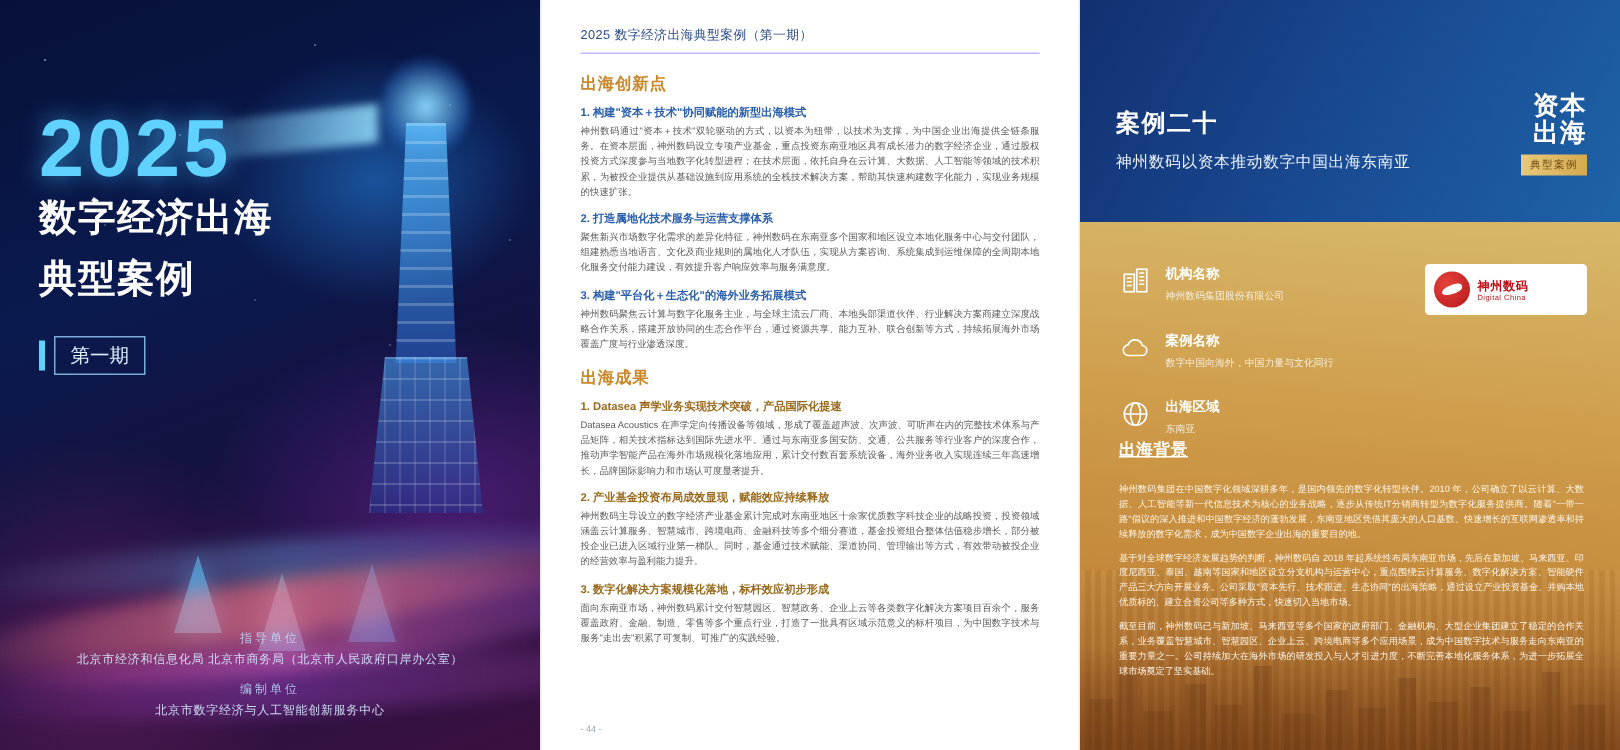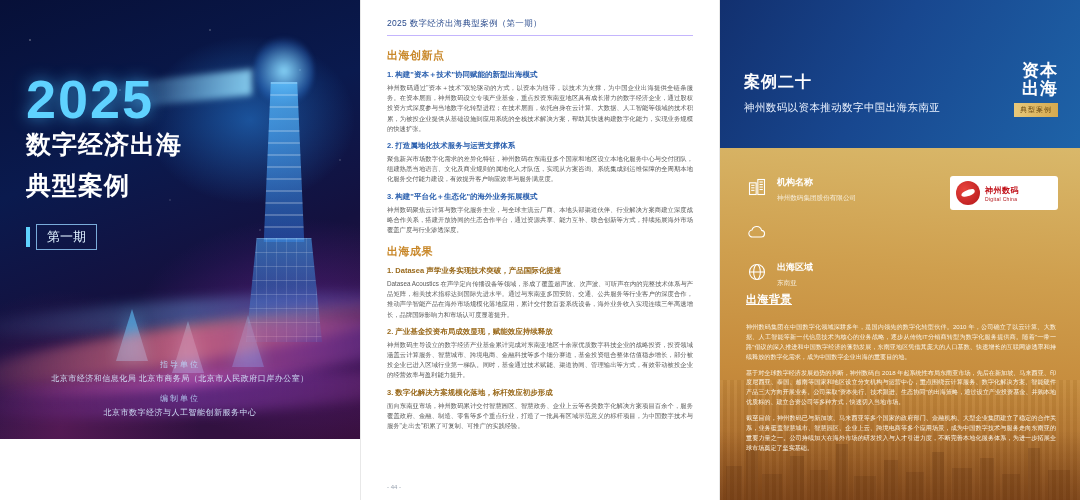--- a/index.html
+++ b/index.html
@@ -16,21 +16,21 @@
   .page {
     width: 1080px;
     height: 500px;
     display: flex;
     position: relative;
   }
 
   
   .cover {
     width: 360px;
-    height: 439px;
+    height: 500px;
     position: relative;
     overflow: hidden;
     background: #000000;
     flex: 0 0 360px;
   }
   .cover-bg {
     position: absolute;
     inset: 0;
     background:
       radial-gradient(ellipse 150px 120px at 250px 120px, rgba(40,130,220,0.55), rgba(6,14,50,0) 70%),
@@ -570,20 +570,24 @@
           <div class="val">神州数码集团股份有限公司</div>
         </div>
       </div>
 
       <div class="cp-row">
         <div class="cp-ico">
           <svg width="20" height="20" viewBox="0 0 24 24" fill="none" stroke="#ffffff" stroke-width="1.3">
             <path d="M7 18h10a4 4 0 0 0 .5-7.97A6 6 0 0 0 6 9.5 4.25 4.25 0 0 0 7 18z"></path>
           </svg>
         </div>
+        <div>
+          <div class="lbl">案例名称</div>
+          <div class="val">数字中国向海外，中国力量与文化同行</div>
+        </div>
       </div>
 
       <div class="cp-row">
         <div class="cp-ico">
           <svg width="20" height="20" viewBox="0 0 24 24" fill="none" stroke="#ffffff" stroke-width="1.3">
             <circle cx="12" cy="12" r="9"></circle>
             <ellipse cx="12" cy="12" rx="4" ry="9"></ellipse>
             <line x1="3" y1="12" x2="21" y2="12"></line>
           </svg>
         </div>

